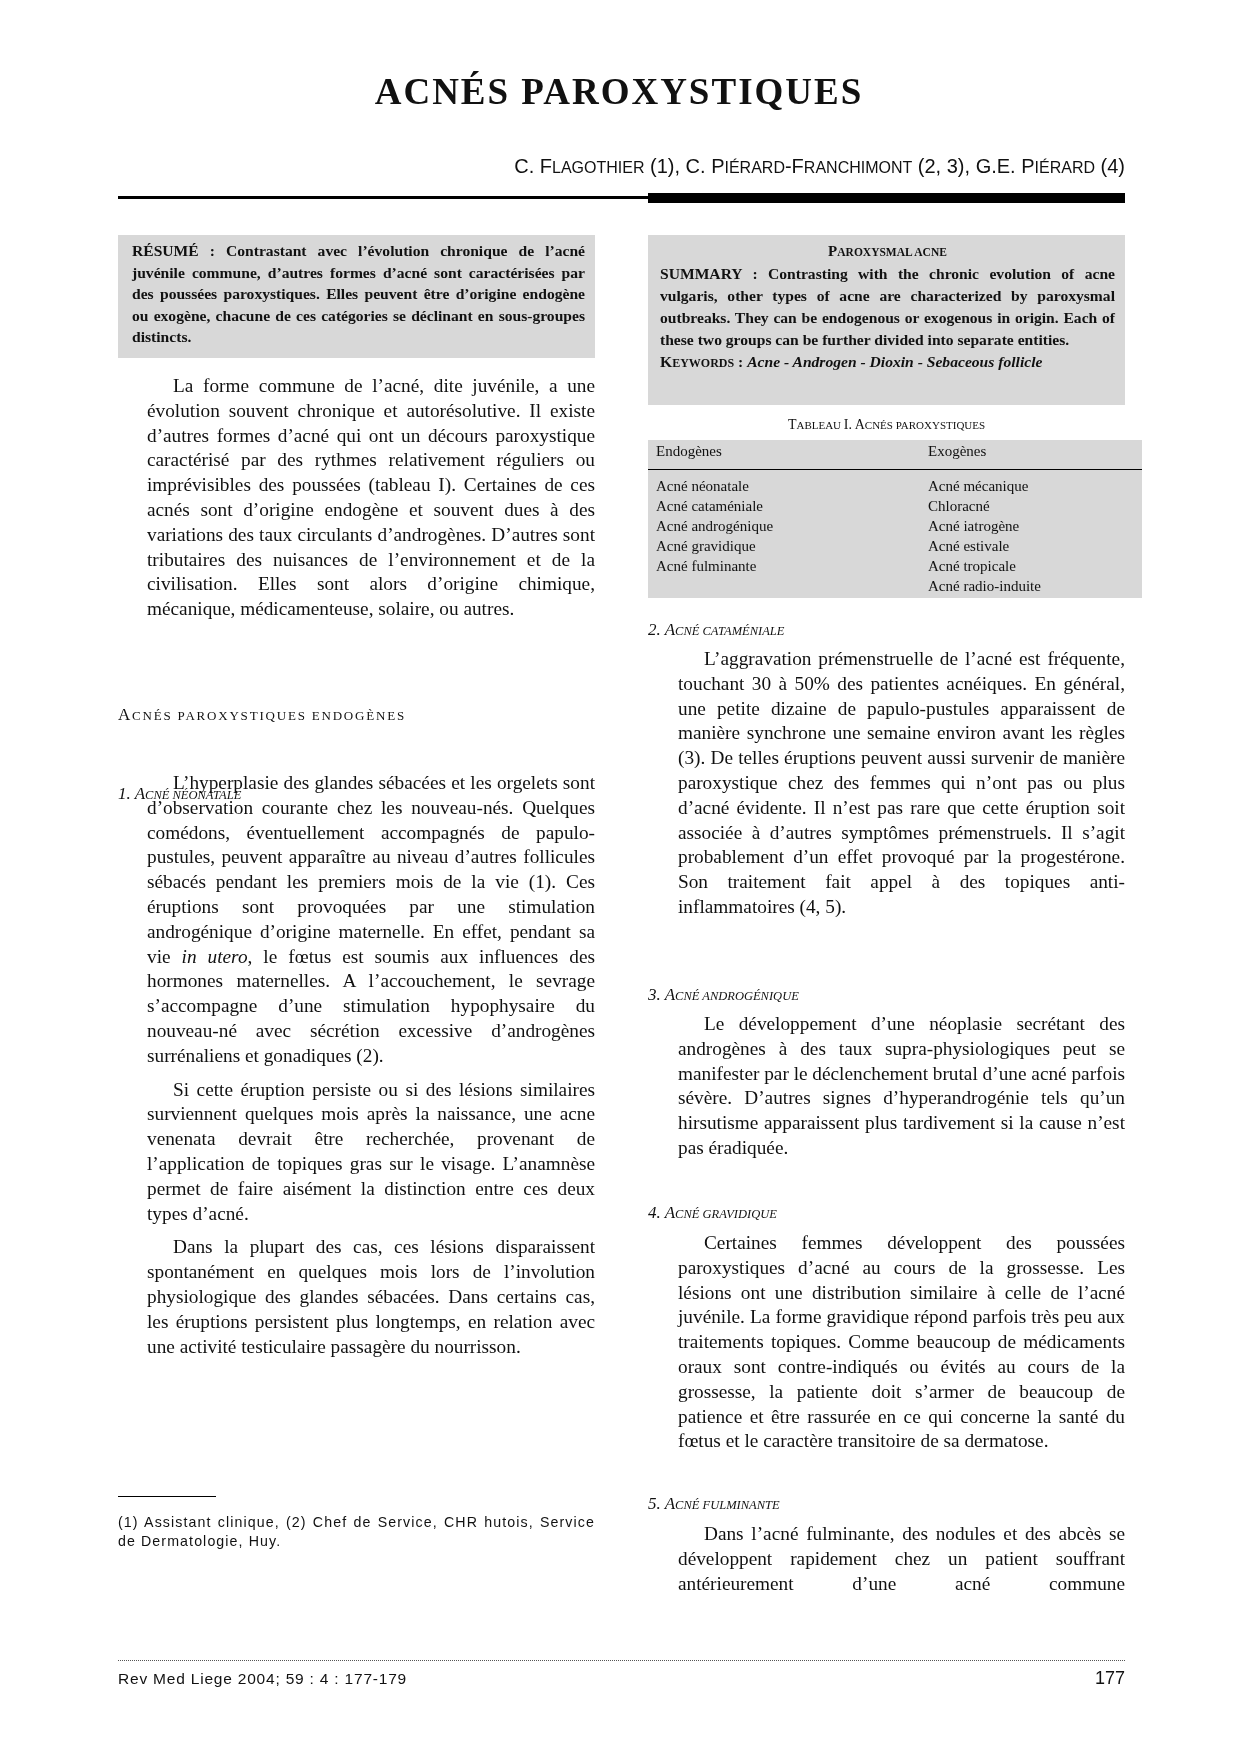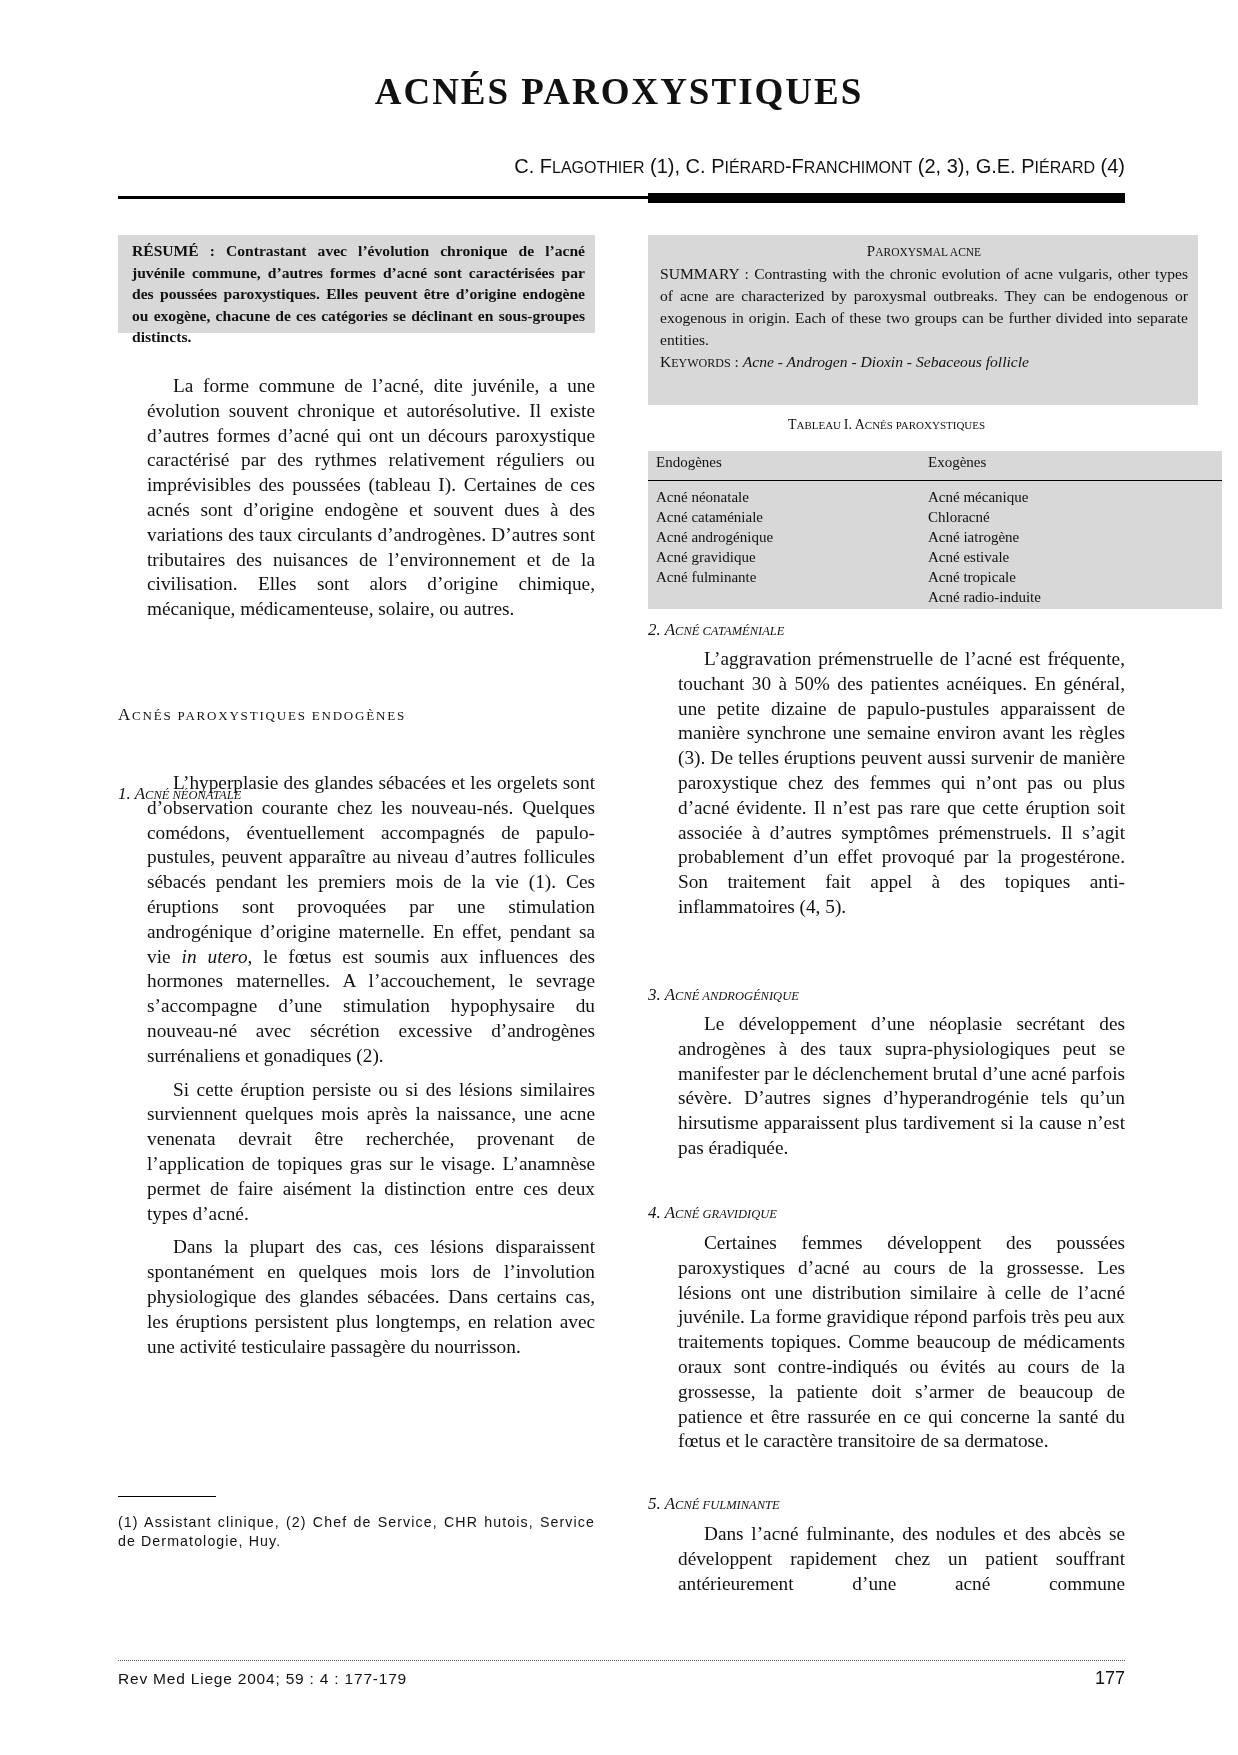--- a/index.html
+++ b/index.html
@@ -4,29 +4,29 @@
 <style>
   html, body { margin: 0; padding: 0; background: #ffffff; }
   body { width: 1238px; height: 1755px; position: relative; overflow: hidden; color: #111; font-family: "Liberation Serif", "DejaVu Serif", serif; }
   .abs { position: absolute; }
   .title { left: 0; width: 1238px; top: 70px; text-align: center; font-family: "Liberation Serif", serif; font-weight: bold; font-size: 37px; letter-spacing: 2px; }
   .authors { right: 113px; top: 155px; font-family: "Liberation Sans", sans-serif; font-size: 20px; white-space: nowrap; }
   .authors .sc { font-size: 16px; }
   .rule-thin { left: 118px; top: 196px; width: 532px; height: 3px; background: #000; }
   .rule-thick { left: 648px; top: 193px; width: 477px; height: 10px; background: #000; }
   .box { background: #d8d8d8; }
-  .resume { left: 118px; top: 235px; width: 477px; height: 98px; box-sizing: border-box; padding: 5px 10px 0 14px; font-weight: bold; font-size: 15.6px; line-height: 21.6px; text-align: justify; }
-  .summary { left: 648px; top: 235px; width: 550px; height: 170px; box-sizing: border-box; padding: 5px 10px 0 12px; font-weight: normal; font-size: 15.6px; line-height: 22px; text-align: justify; }
+  .resume { left: 118px; top: 235px; width: 477px; height: 123px; box-sizing: border-box; padding: 5px 10px 0 14px; font-weight: bold; font-size: 15.6px; line-height: 21.6px; text-align: justify; }
+  .summary { left: 648px; top: 235px; width: 477px; height: 170px; box-sizing: border-box; padding: 5px 10px 0 12px; font-weight: bold; font-size: 15.6px; line-height: 22px; text-align: justify; }
   .summary .head { text-align: center; font-size: 15px; }
   .summary .head .sc { font-size: 11.5px; }
   .summary .kw .sc { font-size: 12px; }
   .summary .kw i { font-style: italic; }
   .tcap { left: 648px; width: 477px; top: 417px; text-align: center; font-size: 14px; }
   .tcap .sc { font-size: 11px; text-align: center; }
-  .table { left: 648px; top: 451px; width: 574px; height: 158px; }
+  .table { left: 648px; top: 440px; width: 494px; height: 158px; }
   .table .hdr { position: absolute; top: 0; left: 0; width: 100%; height: 30px; border-bottom: 1.5px solid #000; box-sizing: border-box; }
   .table .c1 { position: absolute; left: 8px; }
   .table .c2 { position: absolute; left: 280px; }
   .table .hdr span { top: 3px; font-size: 15px; }
   .table .rows { position: absolute; top: 36px; left: 0; width: 100%; font-size: 15px; line-height: 20px; }
   .table .rows .col { position: absolute; top: 0; }
   .body { font-size: 19.3px; line-height: 24.8px; text-align: justify; }
   .body p { margin: 0; text-indent: 26px; }
   .body p + p { margin-top: 9px; }
   .col-left-text { left: 147px; width: 448px; }

